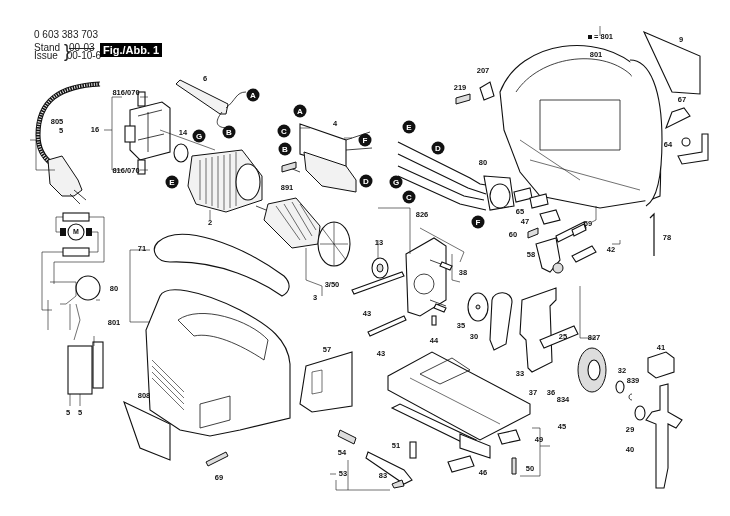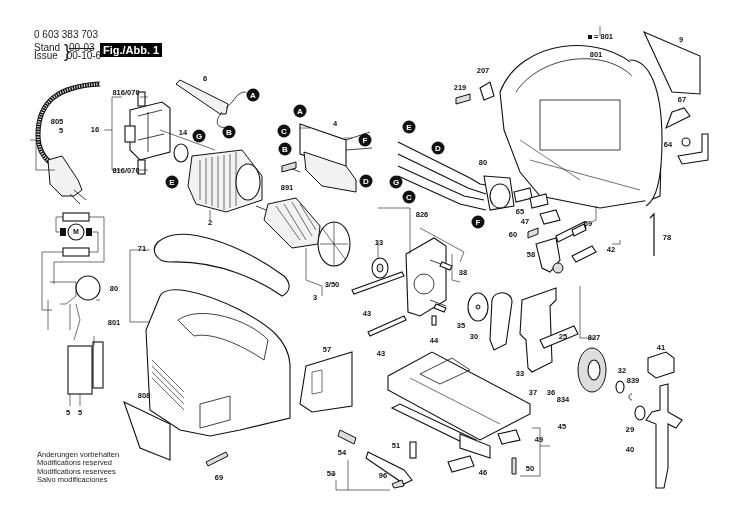--- a/index.html
+++ b/index.html
@@ -38,26 +38,20 @@
     <span>Issue</span>
     <span style="margin-left:6px;">00-10-6</span>
   </div>
   <div class="hdr" style="left:64px;top:41px;font-size:18px;line-height:20px;font-weight:normal;">}</div>
   <div class="fig">Fig./Abb. 1</div>
 
   <div class="legend">
     <span class="sq"></span><span>= 801</span>
   </div>
 
-  <div class="foot">
-    <div>Änderungen vorbehalten</div>
-    <div>Modifications reserved</div>
-    <div>Modifications reservees</div>
-    <div>Salvo modificaciones</div>
-  </div>
 
   <svg width="730" height="516" viewBox="0 0 730 516">
 
     <g>
       <path class="br" d="M100 84 C60 86 38 100 38 135 C38 150 44 158 52 164" style="stroke-width:5;stroke:#111"></path>
       <path d="M100 84 C60 86 38 100 38 135 C38 150 44 158 52 164" fill="none" stroke="#eee" stroke-width="3" stroke-dasharray="1 1.5"></path>
       <path class="g" d="M48 160 L62 156 L78 180 L82 190 L74 196 L62 196 L50 184 Z"></path>
       <path class="l" d="M74 190 L86 200 M70 194 L80 204"></path>
     </g>
 
@@ -294,22 +288,22 @@
   <div class="lbl" style="left:327px;top:350px;">57</div>
   <div class="lbl" style="left:144px;top:396px;">808</div>
   <div class="lbl" style="left:219px;top:478px;">69</div>
   <div class="lbl" style="left:68px;top:413px;">5</div>
   <div class="lbl" style="left:80px;top:413px;">5</div>
   <div class="lbl" style="left:562px;top:427px;">45</div>
   <div class="lbl" style="left:539px;top:440px;">49</div>
   <div class="lbl" style="left:530px;top:469px;">50</div>
   <div class="lbl" style="left:483px;top:473px;">46</div>
   <div class="lbl" style="left:396px;top:446px;">51</div>
-  <div class="lbl" style="left:383px;top:476px;">96</div>
-  <div class="lbl" style="left:331px;top:474px;">53</div>
+  <div class="lbl" style="left:383px;top:476px;">83</div>
+  <div class="lbl" style="left:343px;top:474px;">53</div>
   <div class="lbl" style="left:342px;top:453px;">54</div>
 
   <div class="bul" style="left:253px;top:95px;">A</div>
   <div class="bul" style="left:229px;top:132px;">B</div>
   <div class="bul" style="left:199px;top:136px;">G</div>
   <div class="bul" style="left:172px;top:182px;">E</div>
   <div class="bul" style="left:300px;top:111px;">A</div>
   <div class="bul" style="left:284px;top:131px;">C</div>
   <div class="bul" style="left:285px;top:149px;">B</div>
   <div class="bul" style="left:365px;top:140px;">F</div>

